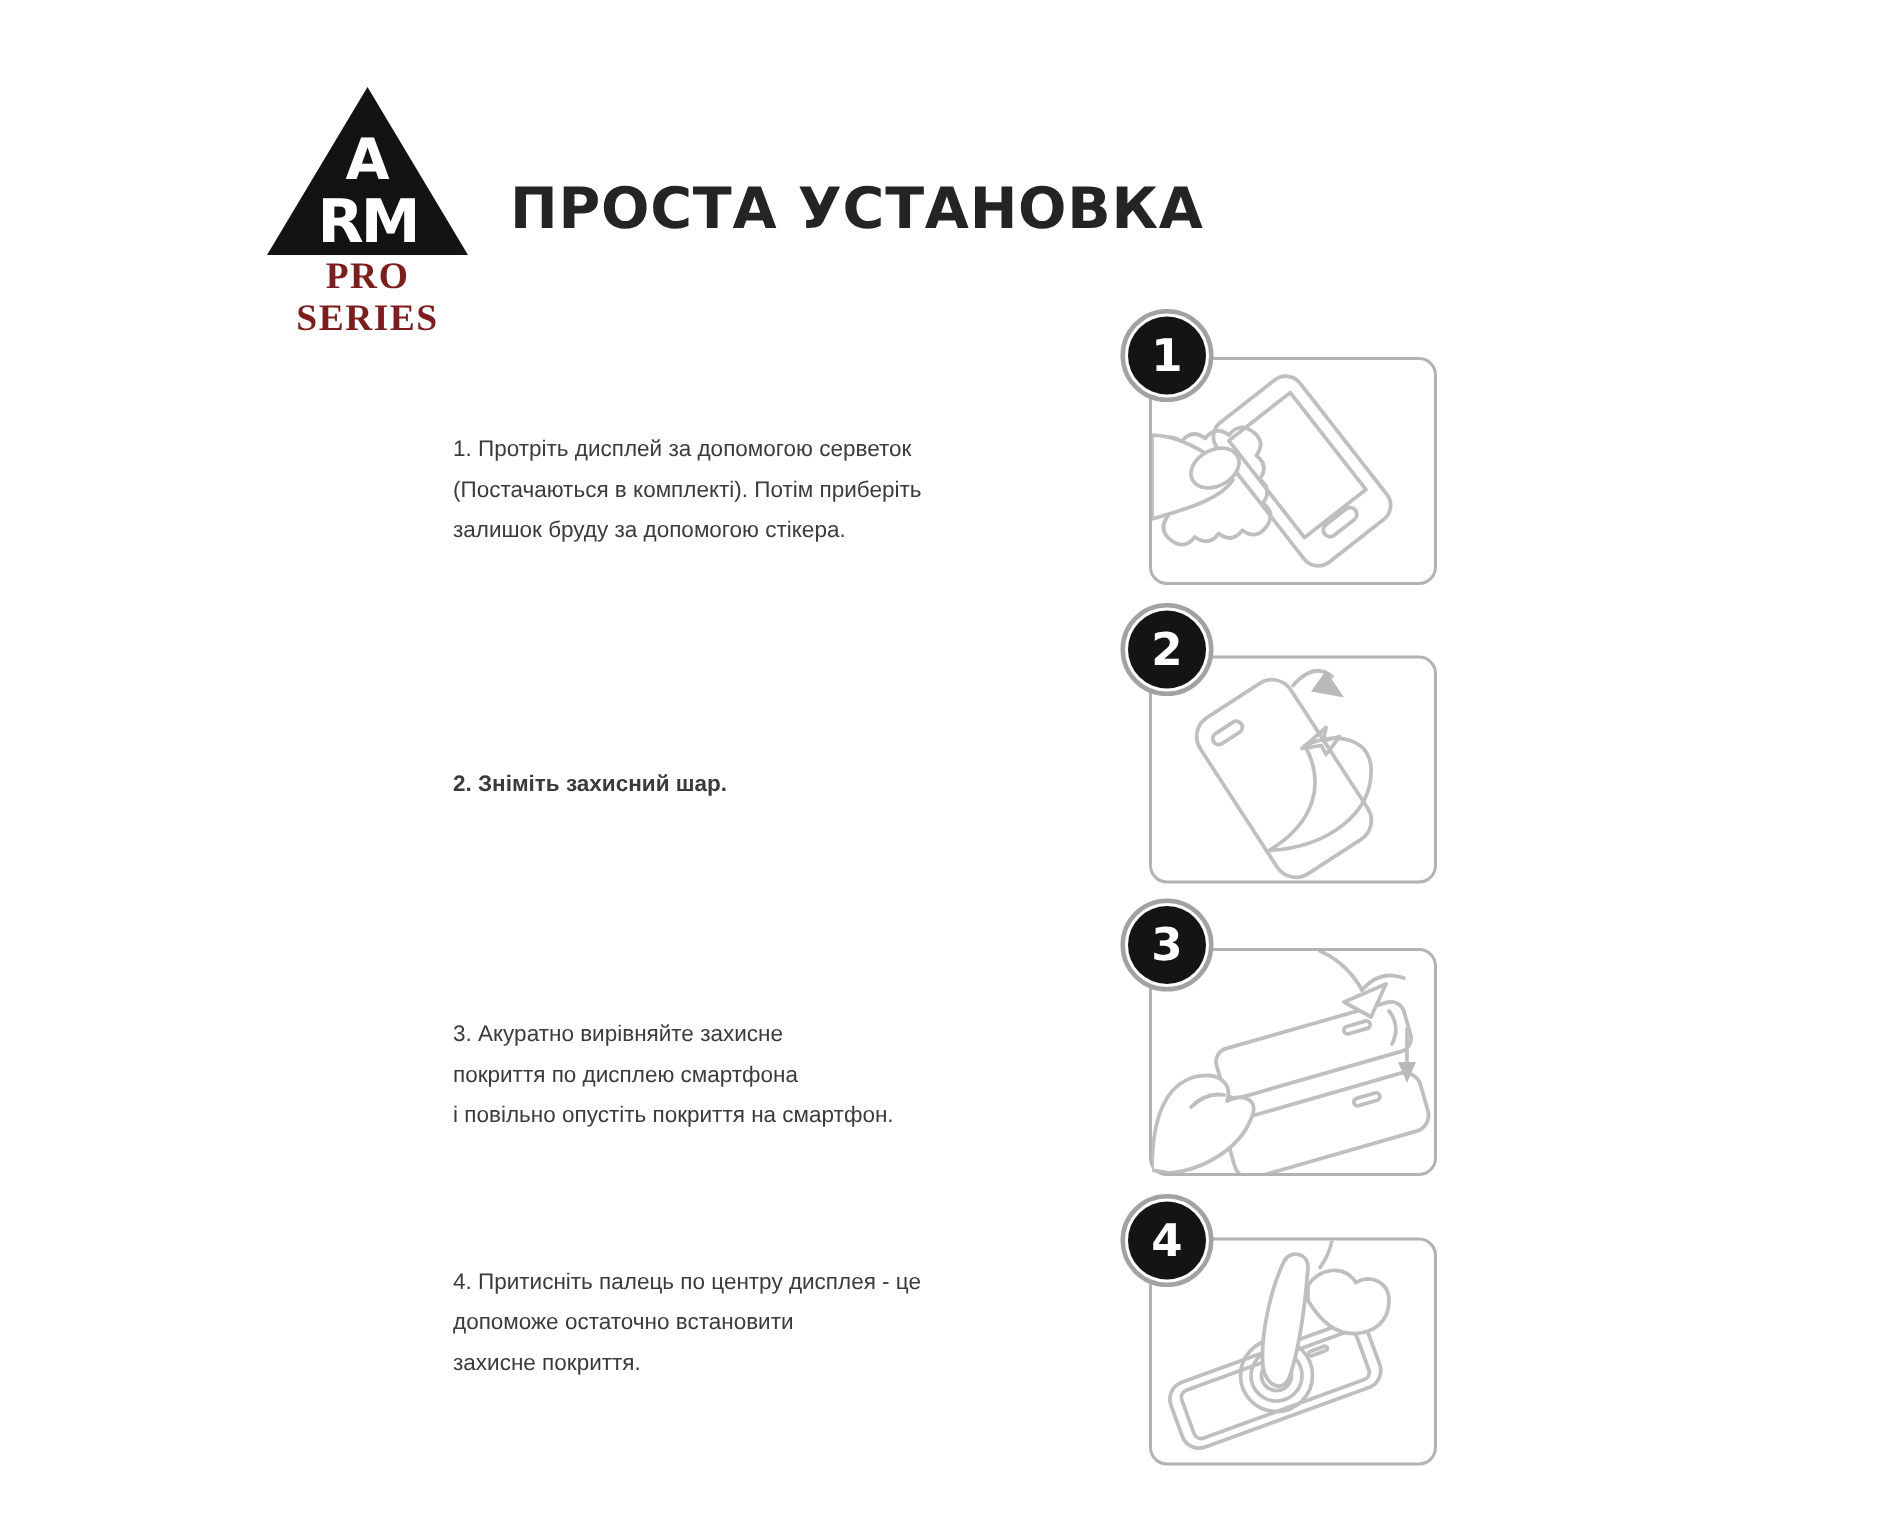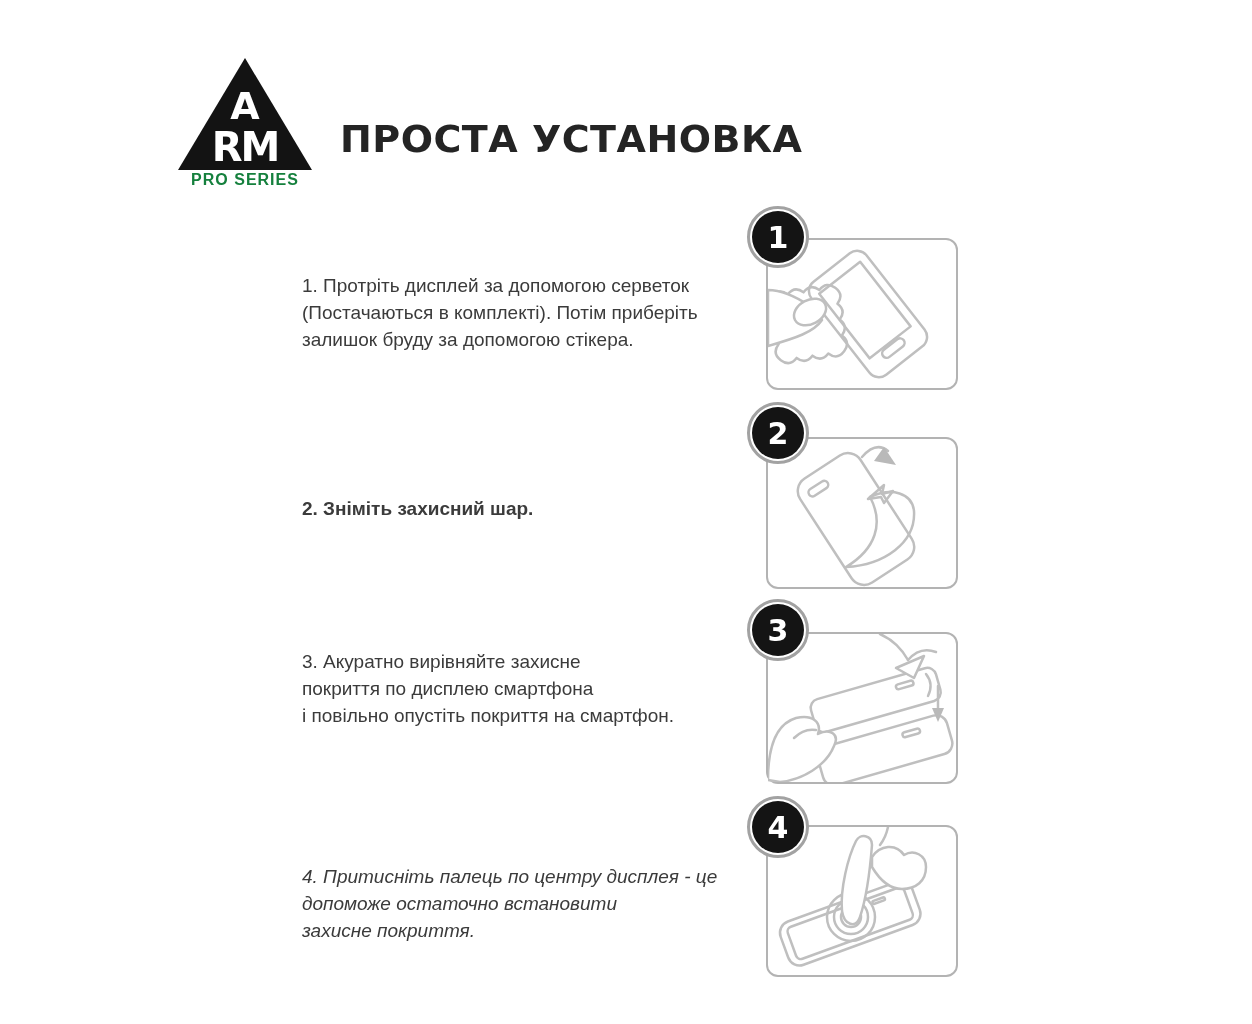--- a/index.html
+++ b/index.html
@@ -5,38 +5,38 @@
   * { margin:0; padding:0; box-sizing:border-box; }
   html,body { background:#fff; }
   .canvas {
     position:relative; width:1252px; height:1024px; background:#ffffff;
     font-family:"Liberation Sans", sans-serif; overflow:hidden;
   }
   
   .logo-triangle { position:absolute; left:175px; top:55px; width:140px; height:118px; }
   .logo-sub {
     position:absolute; left:168px; top:171px; width:154px; text-align:center;
-    font-size:16px; font-weight:700; letter-spacing:1px; color:#15803d;
-    font-family:Liberation Sans, sans-serif;
+    font-size:25px; font-weight:700; letter-spacing:1px; color:#7f1d1d;
+    font-family:Liberation Serif, serif;
   }
   
   .title {
     position:absolute; left:340px; top:117px;
     font-size:38px; font-weight:700; letter-spacing:.5px; color:#242424;
     font-family:"DejaVu Sans", sans-serif;
   }
   
   .step-text {
     position:absolute; left:302px; width:470px;
-    font-size:19px; line-height:27px; color:#3b3b3b; white-space:pre-line;
+    font-size:15px; line-height:27px; color:#3b3b3b; white-space:pre-line;margin-top:14px;
   }
   .step-text.s1 { top:272px; }
   .step-text.s2 { top:495px;font-weight:bold; }
-  .step-text.s3 { top:648px; }
-  .step-text.s4 { top:863px;font-style:italic; }
+  .step-text.s3 { top:662px; }
+  .step-text.s4 { top:827px; }
   
   .illu-box {
     position:absolute; left:766px; width:192px; height:152px;
     border:2px solid #b3b3b3; border-radius:12px; background:#fff;
   }
   .illu-box svg { display:block; width:188px; height:148px; }
   .illu-box.b1 { top:238px; }
   .illu-box.b2 { top:437px; }
   .illu-box.b3 { top:632px; }
   .illu-box.b4 { top:825px; }

